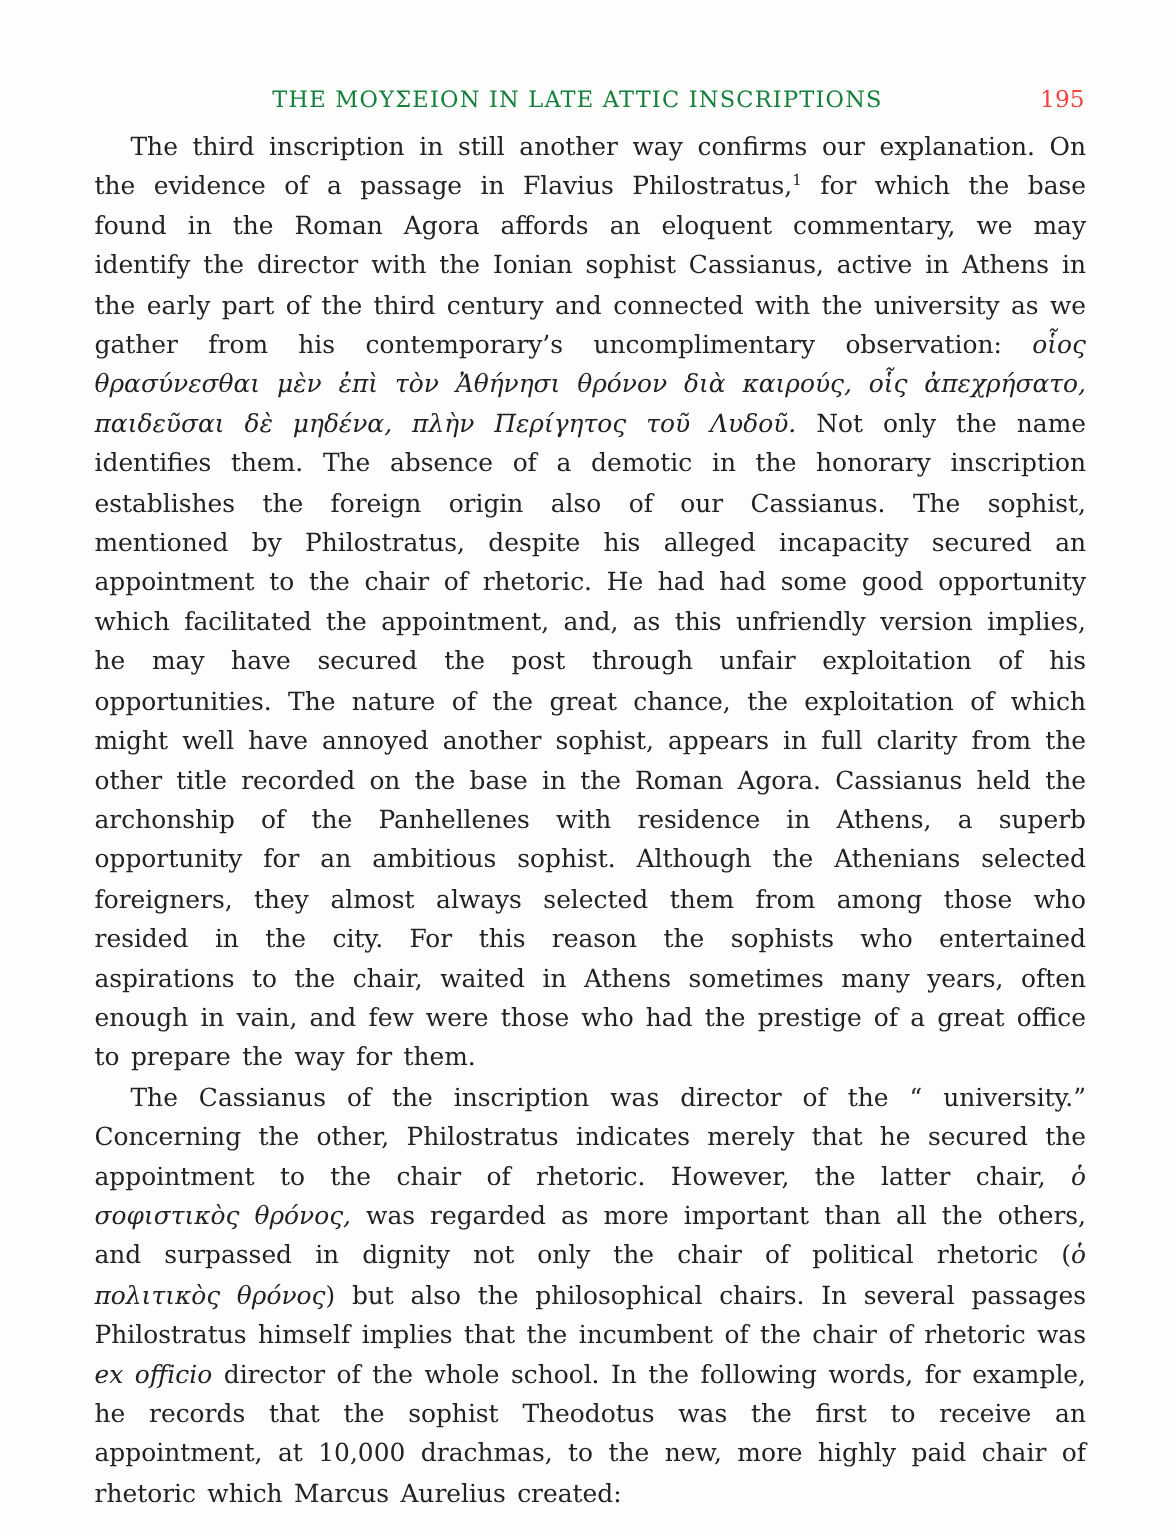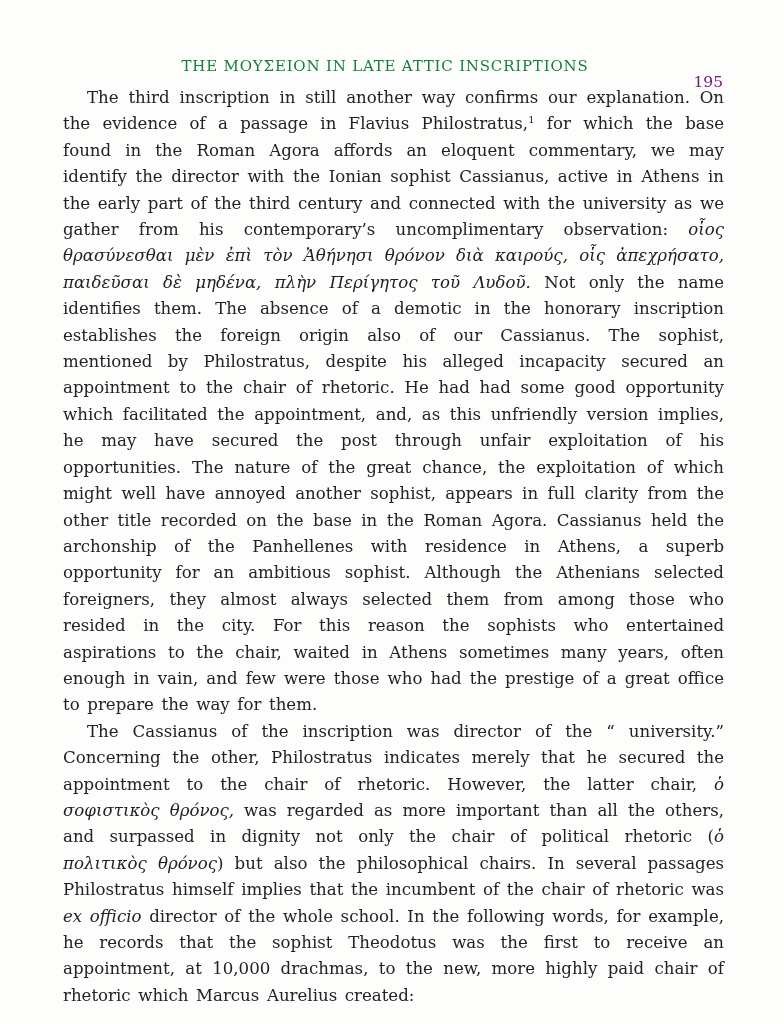--- a/index.html
+++ b/index.html
@@ -33,23 +33,23 @@
     right: 16px;
     text-align: center;
     font-size: 15px;
     letter-spacing: 0.8px;
     white-space: nowrap;
     color: #15803d;
   }
   .running-head .folio {
     position: absolute;
     right: 0;
-    top: 16px;
+    top: 0;
     font-size: 15.5px;
-    color: #701a75;
+    color: #ef4444;
     text-align: right;
   }
   .text-block {
     position: absolute;
     top: 85px;
     left: 63px;
     width: 661px;
   }
   .para {
     margin: 0;

